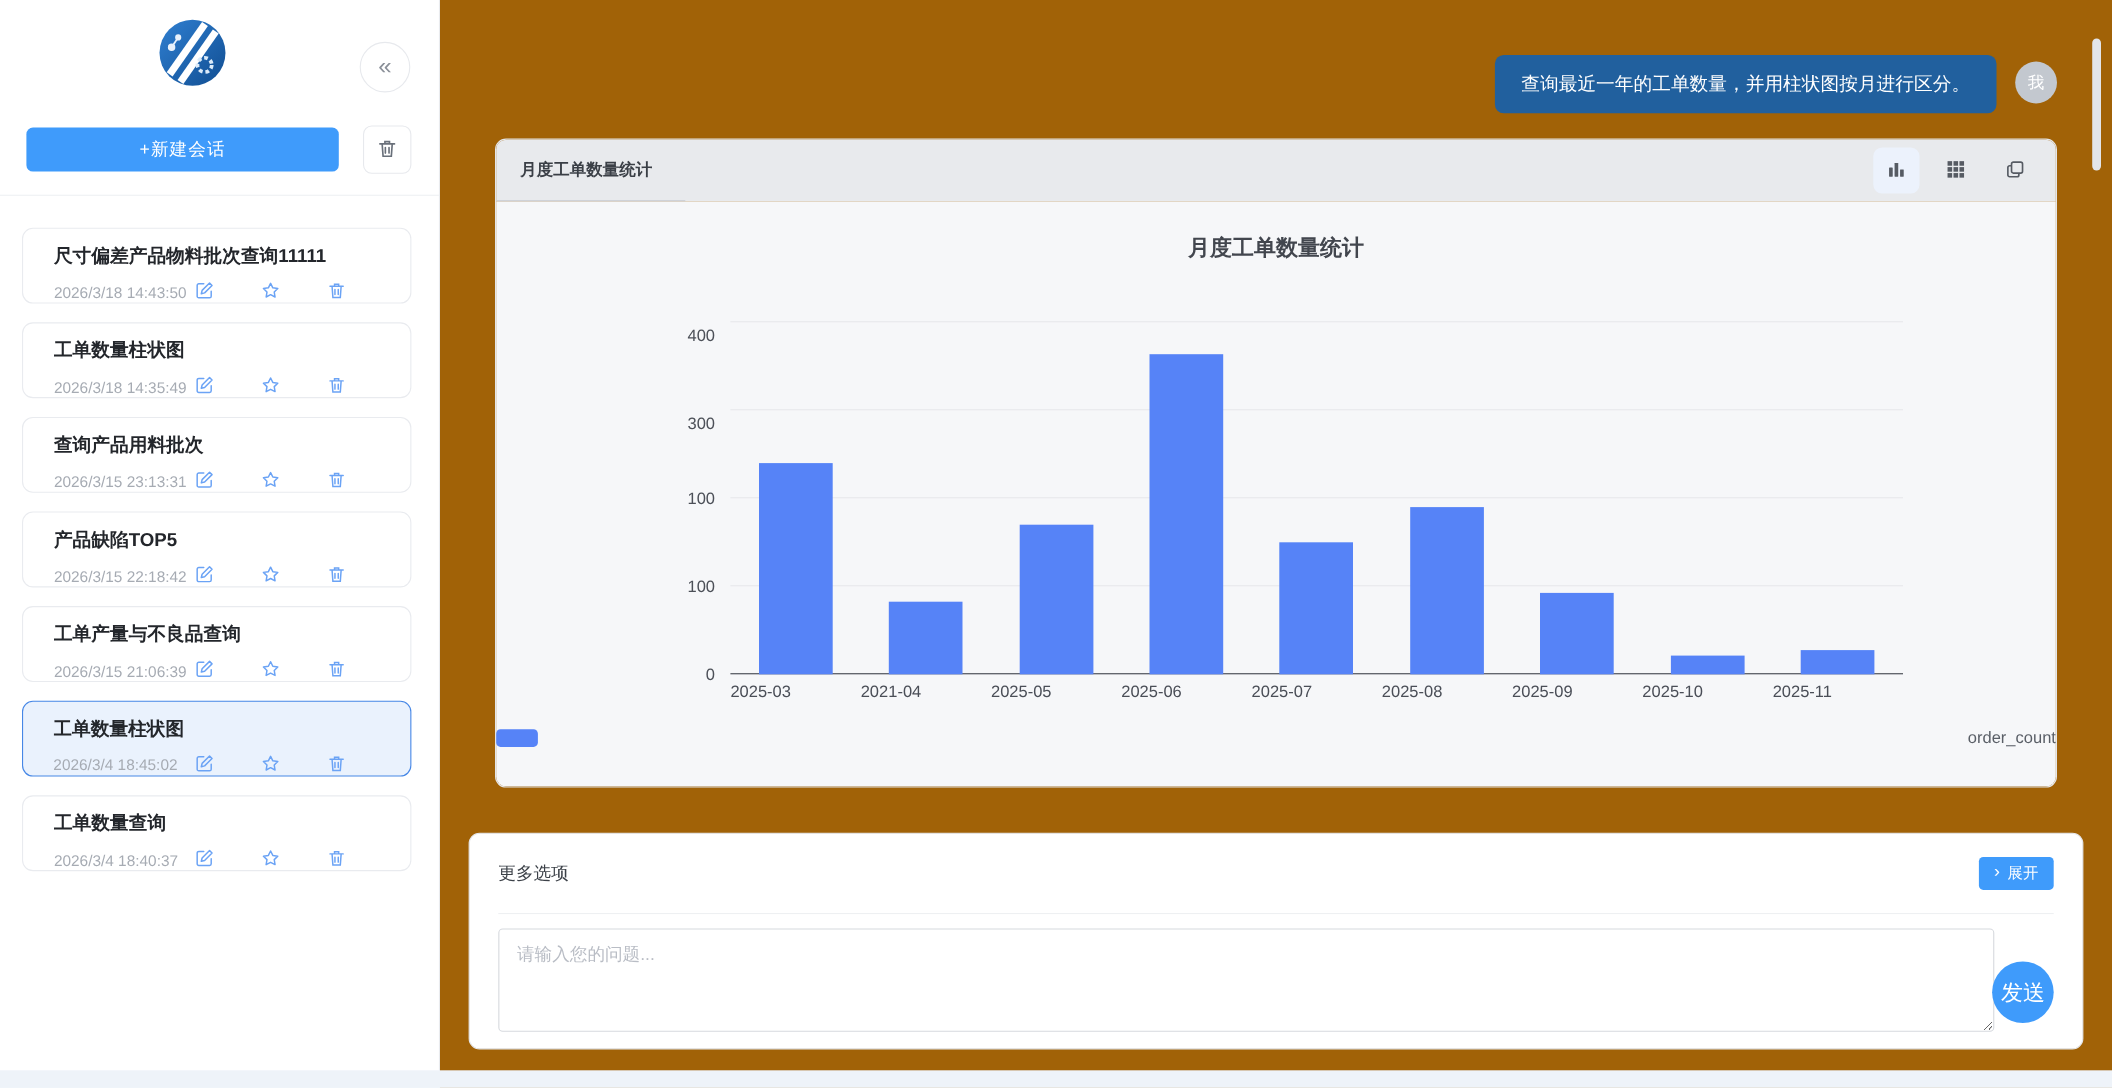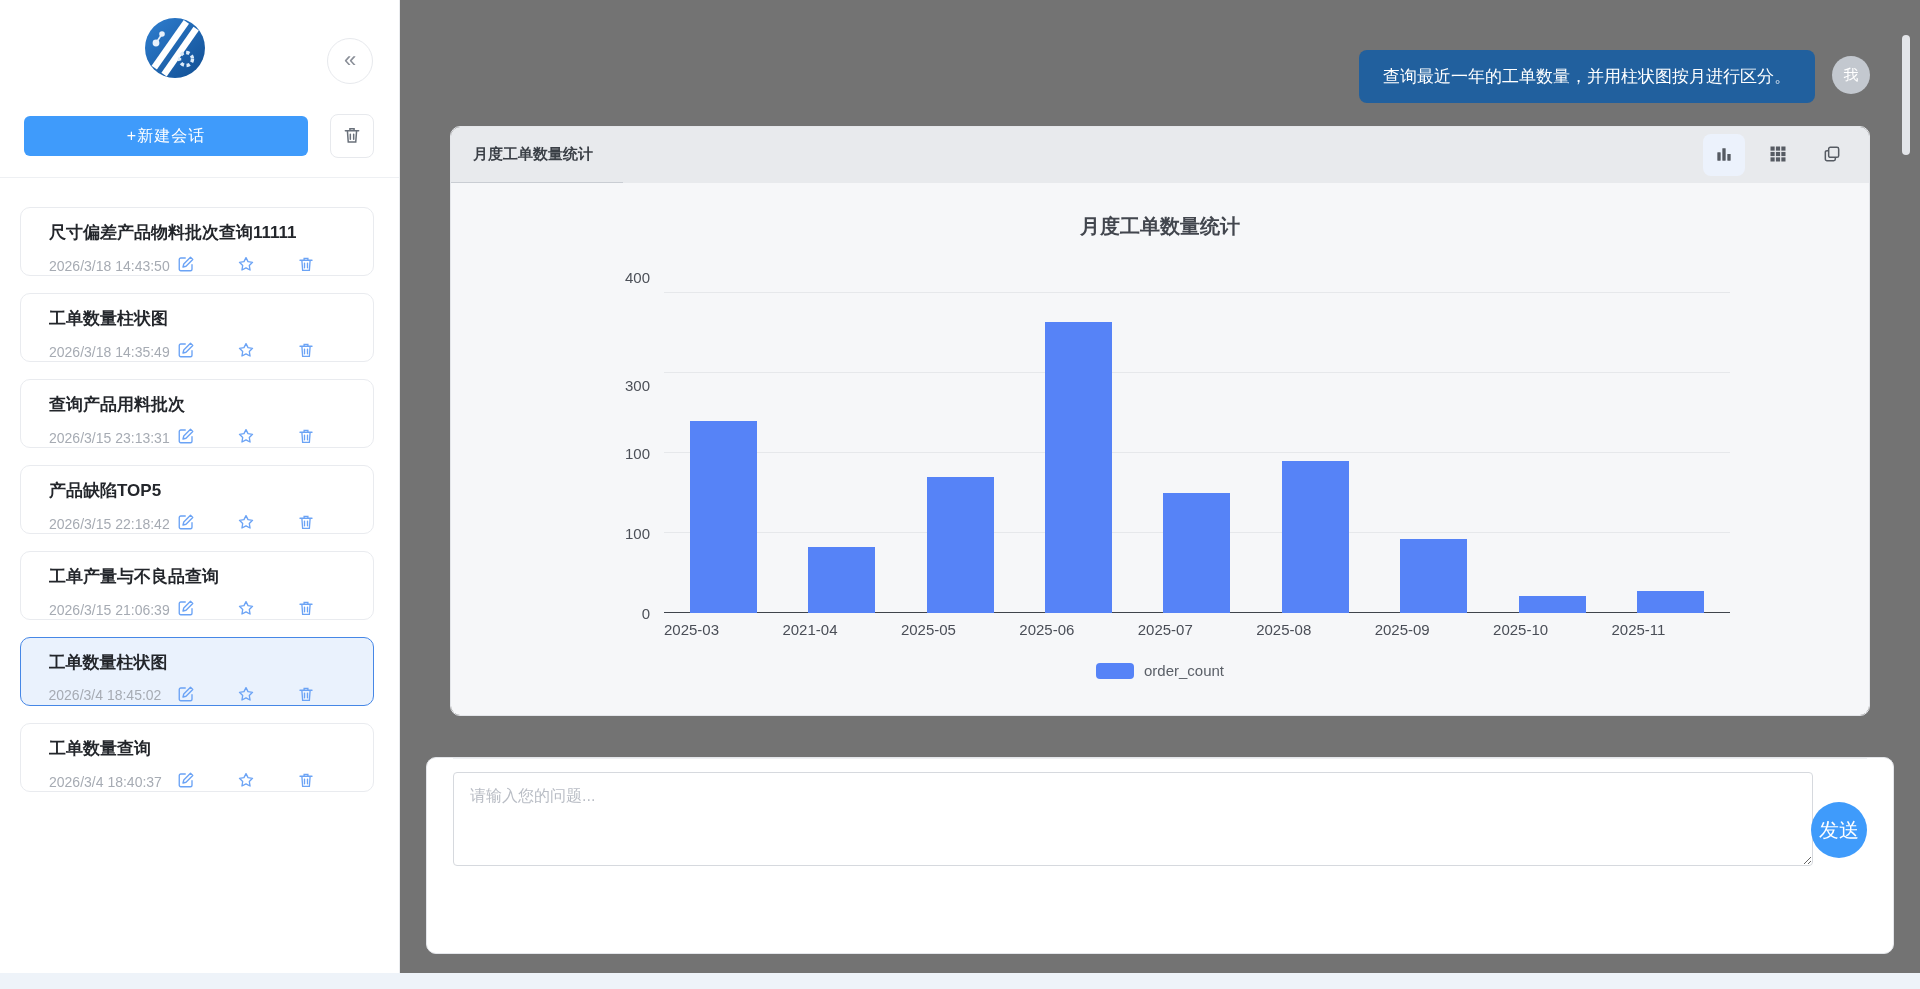--- a/index.html
+++ b/index.html
@@ -32,21 +32,21 @@
     padding:13px 16px 0 28px; margin-bottom:17px; cursor:pointer;
   }
   .session-item.selected { background:#eaf2fd; border:1.5px solid #4687e6; padding:12.5px 16px 0 27.5px; }
   .session-title { font-size:17px; font-weight:bold; color:#23262b; white-space:nowrap; overflow:hidden; }
   .session-meta { display:flex; align-items:center; margin-top:11px; }
   .session-time { font-size:14px; color:#a6abb3; width:160px; }
   .session-meta .act { background:none; border:none; padding:0; cursor:pointer; color:#6ba3f5; margin-right:42px; display:flex; align-items:center; }
   .session-meta .act svg { width:18px; height:18px; }
 
   
-  .main { flex:1; position:relative; background:#737373; overflow:hidden; }
+  .main { flex:1; position:relative; background:#a16207; overflow:hidden; }
   .chat-area { padding:50px 50px 0 50px; }
   .msg-row { display:flex; justify-content:flex-end; align-items:flex-start; gap:17px; }
   .bubble { background:#21609e; color:#fff; font-size:17px; line-height:25px; padding:14px 24px; border-radius:8px; max-width:900px; }
   .avatar { width:38px; height:38px; border-radius:50%; background:#c3c8cf; color:#fff; display:flex; align-items:center; justify-content:center; font-size:15px; margin-top:6px; flex:none; }
 
   
   .chart-card { margin-top:23px; border:1px solid #e4e6ea; border-radius:10px; overflow:hidden; }
   .card-header { height:56px; background:#e8eaed; display:flex; justify-content:space-between; align-items:stretch; }
   .tab { width:172px; display:flex; align-items:center; padding-left:22px; font-weight:bold; font-size:15px; color:#3a3f46; border-bottom:1px solid #c9cdd3; cursor:pointer; }
   .header-icons { display:flex; align-items:center; gap:12px; padding-right:16px; }
@@ -56,21 +56,21 @@
   .chart-title { text-align:center; font-size:20px; font-weight:bold; color:#42464e; margin:0; height:30px; line-height:30px; }
   .chart { position:relative; margin:52px 139px 0 213px; height:320px; }
   .gridline { position:absolute; left:0; right:0; height:1px; background:#e6e8eb; }
   .axis-line { position:absolute; left:0; right:0; bottom:0; height:1px; background:#3f444c; }
   .ylabel { position:absolute; right:calc(100% + 14px); font-size:15px; color:#4c5058; transform:translateY(9px); }
   .bars { position:absolute; left:0; right:0; top:0; bottom:0; display:flex; align-items:flex-end; }
   .bar-slot { flex:1; display:flex; justify-content:center; }
   .bar { width:67px; }
   .xlabels { display:flex; margin:8px 139px 0 213px; }
   .xlabel { flex:1; text-align:left; font-size:15px; color:#4a4e57; }
-  .legend { display:flex; justify-content:center; align-items:center; gap:10px; margin-top:24px; font-size:15px; color:#5a5f67; }
+  .legend { display:flex; justify-content:space-between; align-items:center; gap:10px; margin-top:24px; font-size:15px; color:#5a5f67; }
   .swatch { width:38px; height:16px; border-radius:4px; }
 
   
   .composer { margin:41px 26px 0 26px; border:1px solid #e4e6ea; border-radius:10px; background:#fff; height:197px; padding:0 26px; }
   .composer-top { display:flex; justify-content:space-between; align-items:center; height:72px; }
   .more-options { font-size:16px; color:#3c4148; }
   .expand-btn { height:30px; padding:0 14px; background:#3f9bfb; color:#fff; border:none; border-radius:4px; font-size:14px; display:flex; align-items:center; gap:7px; cursor:pointer; font-family:inherit; }
   .expand-btn .chev { font-size:16px; line-height:1; padding-bottom:2px; }
   .composer-divider { height:1px; background:#eef0f2; }
   .input-row { position:relative; margin-top:13px; }
@@ -390,21 +390,21 @@
           <h2 class="chart-title">月度工单数量统计</h2>
           <div class="chart" id="chart-plot">
               <div class="ylabel" style="bottom: 0px;">0</div>
               <div class="gridline" style="bottom: 80px;"></div>
               <div class="ylabel" style="bottom: 80px; text-align: center;">100</div>
               <div class="gridline" style="bottom: 160px;"></div>
               <div class="ylabel" style="bottom: 160px;">100</div>
               <div class="gridline" style="bottom: 240px;"></div>
               <div class="ylabel" style="bottom: 228px;">300</div>
               <div class="gridline" style="bottom: 320px;"></div>
-              <div class="ylabel" style="bottom: 336px;">400</div>
+              <div class="ylabel" style="bottom: 308px;">400</div>
               <div class="axis-line"></div>
               <div class="bars">
                 <div class="bar-slot">
                   <div class="bar" style="height: 192px; background: rgb(86, 131, 247);"></div>
                 </div>
                 <div class="bar-slot">
                   <div class="bar" style="height: 65.6px; background: rgb(86, 131, 247);"></div>
                 </div>
                 <div class="bar-slot">
                   <div class="bar" style="height: 136px; background: rgb(86, 131, 247);"></div>
@@ -442,20 +442,27 @@
             </div>
           <div class="legend">
             <span class="swatch" id="legend-swatch" style="background: rgb(86, 131, 247);"></span>
             <span>order_count</span>
           </div>
         </div>
       </section>
     </div>
 
     <div class="composer">
+      <div class="composer-top">
+        <span class="more-options">更多选项</span>
+        <button class="expand-btn">
+          <span class="chev">›</span>
+          <span>展开</span>
+        </button>
+      </div>
       <div class="composer-divider"></div>
       <div class="input-row">
         <textarea class="question-input" placeholder="请输入您的问题..." style=""></textarea>
         <button class="send-btn">发送</button>
       </div>
     </div>
 
     <div class="v-scroll-thumb"></div>
   </main>
 </div>

